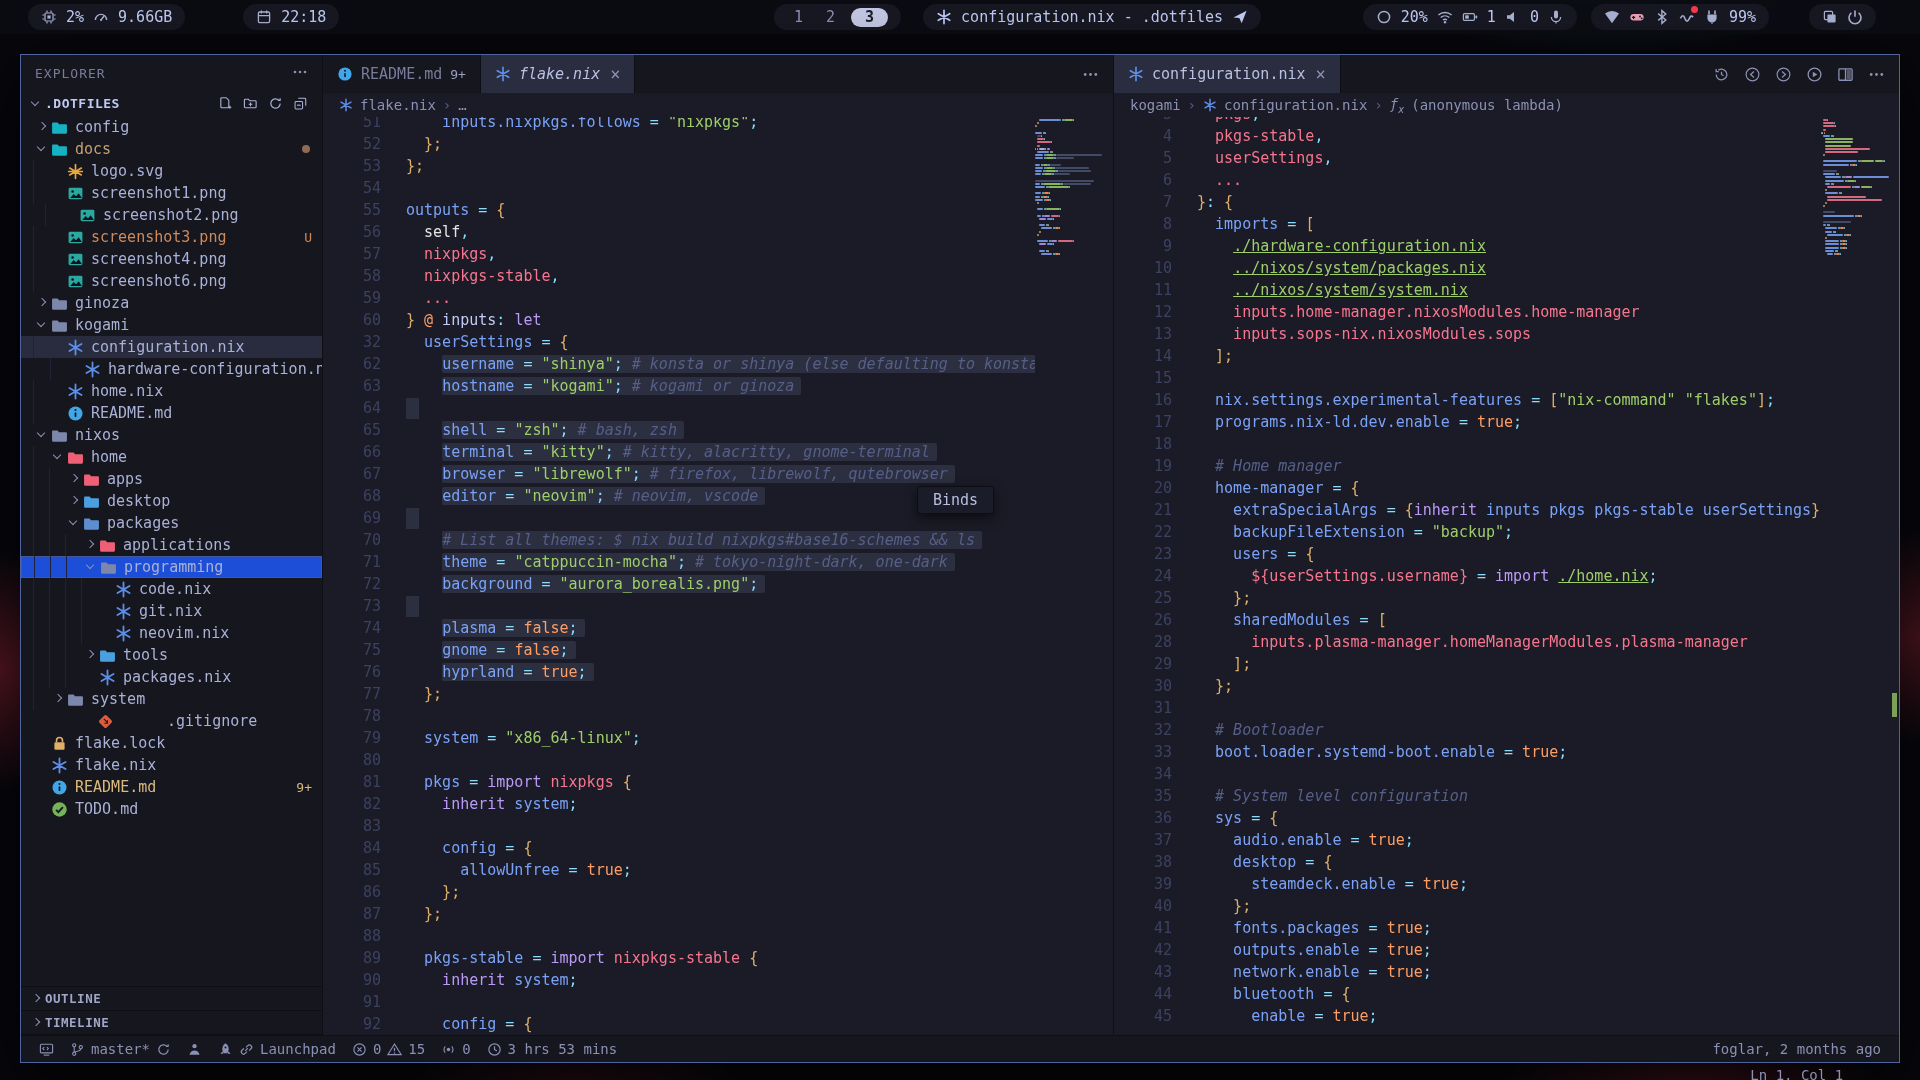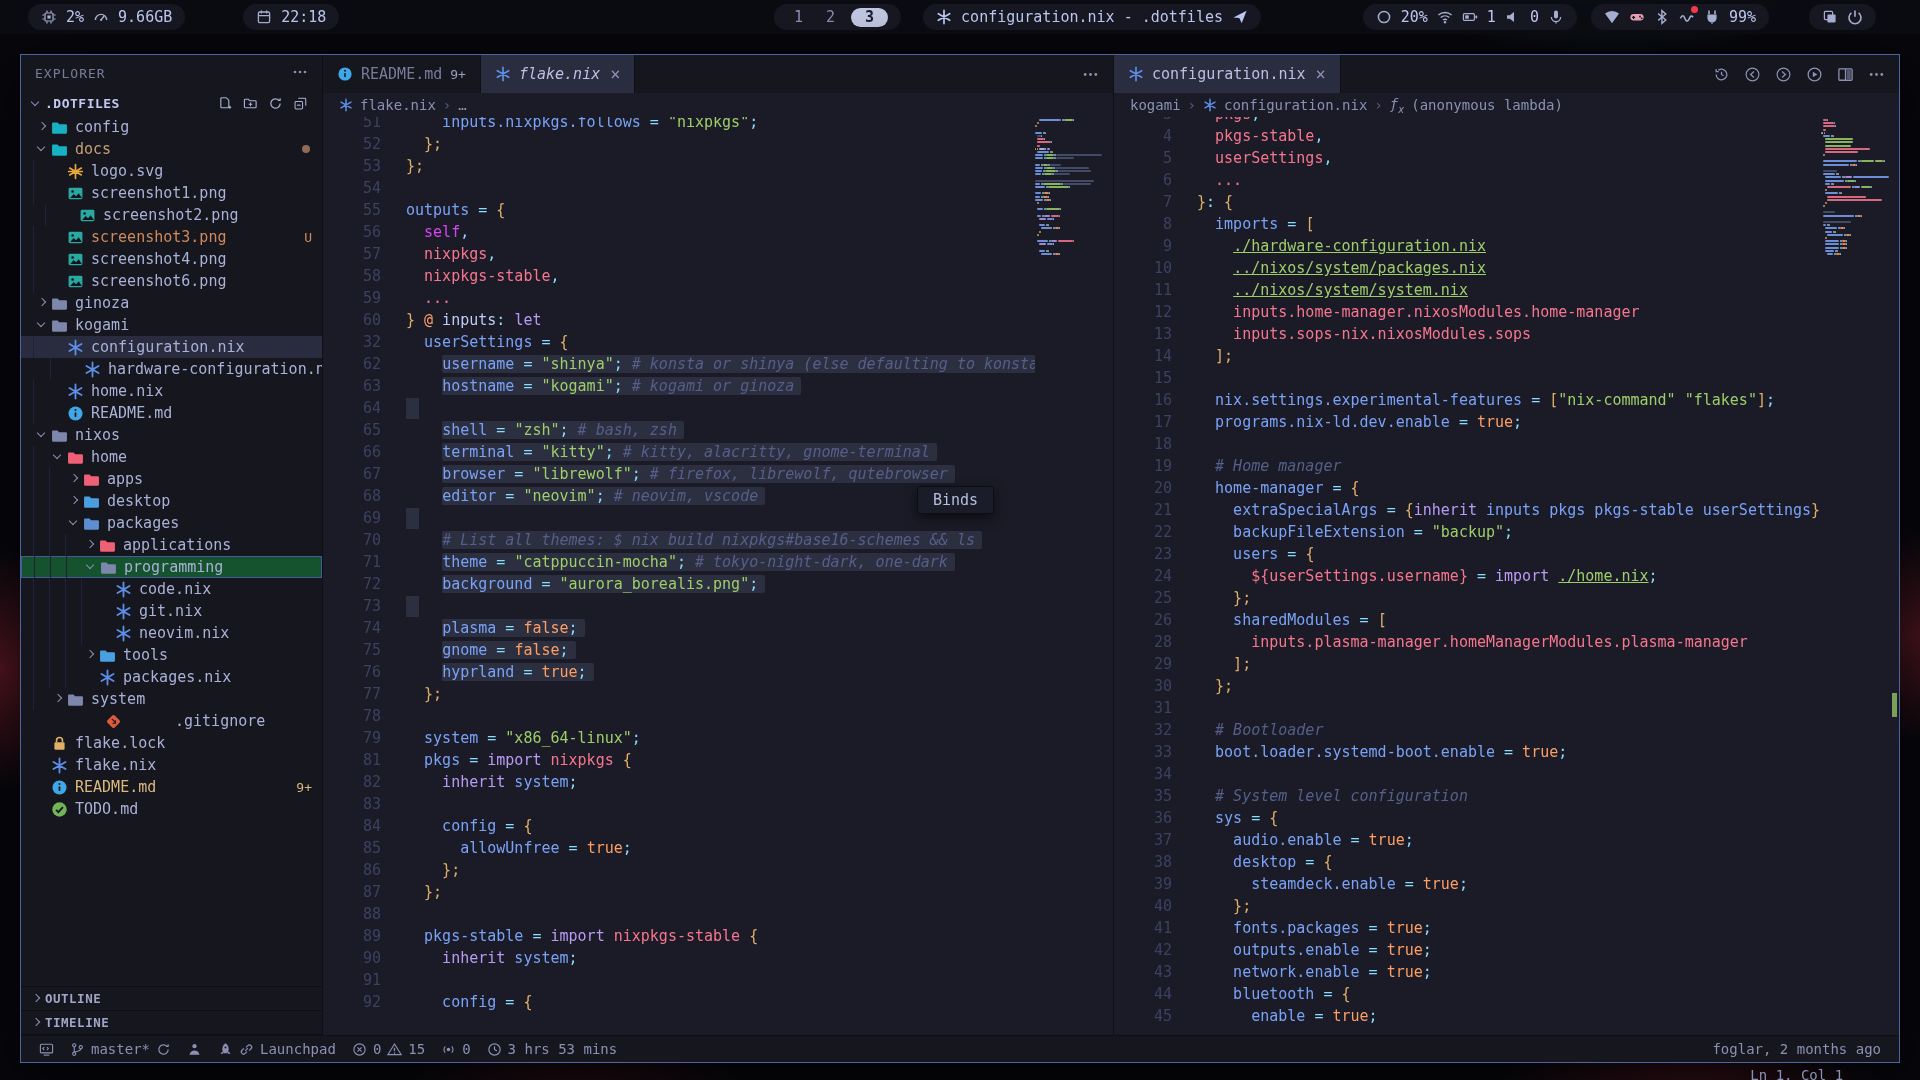--- a/index.html
+++ b/index.html
@@ -47,21 +47,21 @@
   .sb-section{height:25px;display:flex;align-items:center;padding:0 6px;color:#c0caf5;
     font-weight:bold;font-size:13px;letter-spacing:.5px;}
   .sb-acts{display:flex;gap:10px;margin-left:auto;padding-right:8px;}
   .sb-acts .ic{width:15px;height:15px;color:#a9b1d6;}
   .tree{flex:1;overflow:hidden;font-size:15px;}
   .trow{height:22px;display:flex;align-items:center;color:#a9b1d6;position:relative;box-sizing:border-box;}
   .trow .lbl{white-space:nowrap;overflow:hidden;}
   .trow .sp{flex:1;}
   .trow .badge{margin-right:10px;font-size:13px;}
   .trow.selected{background:#292c3e;}
-  .trow.focused{background:#14532d;border:1px solid #44599c;}
+  .trow.focused{background:#1d4ed8;border:1px solid #44599c;}
   .ig{display:inline-block;width:16px;height:22px;border-left:1px solid #20223a;flex:none;box-sizing:border-box;}
   .chev{width:18px;height:18px;position:relative;flex:none;}
   .chev-r::before{content:'';position:absolute;left:6px;top:5px;width:5px;height:5px;
     border-right:1.5px solid #8a91b4;border-top:1.5px solid #8a91b4;transform:rotate(45deg);}
   .chev-d::before{content:'';position:absolute;left:5px;top:4px;width:5px;height:5px;
     border-right:1.5px solid #8a91b4;border-bottom:1.5px solid #8a91b4;transform:rotate(45deg);}
   .ficon{width:17px;height:17px;margin-right:7px;flex:none;}
   .mdot{width:8px;height:8px;border-radius:50%;display:inline-block;margin-right:12px;}
   .sb-foot{border-top:1px solid #0e0e15;}
   .sb-foot .frow{height:23px;display:flex;align-items:center;padding:0 6px;color:#a0a6c8;
@@ -90,21 +90,21 @@
   .codewrap{position:relative;flex:1;overflow:hidden;}
   .code{position:absolute;left:0;top:0;right:0;}
   .cl{display:flex;height:22px;line-height:22px;font-size:15px;white-space:pre;}
   .ln{width:58px;flex:none;text-align:right;padding-right:25px;color:#3b4261;}
   .ctext{flex:1;min-width:0;overflow:hidden;}
   .selwrap{background:rgba(168,186,230,.13);border-radius:2px;padding-right:7px;}
   .selthin{display:inline-block;width:13px;height:21px;background:rgba(168,186,230,.13);vertical-align:middle;}
   .s-f{color:#a9b1d6;} .s-w{color:#c0caf5;} .s-b{color:#7aa2f7;} .s-c{color:#89ddff;}
   .s-g{color:#9ece6a;} .s-gu{color:#9ece6a;text-decoration:underline;}
   .s-p{color:#f7768e;} .s-pu{color:#bb9af7;} .s-o{color:#ff9e64;}
-  .s-y{color:#e0af68;} .s-cm{color:#565f89;font-style:italic;} .s-gy{color:#d946ef;}
+  .s-y{color:#e0af68;} .s-cm{color:#565f89;font-style:italic;} .s-gy{color:#e5e5e5;}
 
   .minimap{position:absolute;top:0;right:10px;width:68px;bottom:0;background:#1a1b26;
     padding-top:2px;overflow:hidden;}
   .mml{height:2px;margin-bottom:1.2px;display:flex;}
   .mml span{height:2px;border-radius:1px;flex:none;}
   .ovmark{position:absolute;right:2px;width:5px;background:rgba(158,206,106,.75);}
 
   .tooltip{position:absolute;left:594px;top:369px;background:#1b1c29;border:1px solid #0d0d14;
     box-shadow:0 4px 12px rgba(0,0,0,.55);padding:4px 15px;font-size:15px;color:#b8bfdd;border-radius:3px;}
 
@@ -542,21 +542,21 @@
             </div>
             <div class="trow" style="padding-left: 12px;">
               <span class="ig"></span>
               <span class="chev chev-r"></span>
               <svg viewBox="0 0 16 16" class="ic ficon" style="color: rgb(125, 135, 171);">
                 <path d="M1 4.2c0-.6.4-1 1-1h4.1l1.6 1.8H14c.6 0 1 .4 1 1v6.8c0 .6-.4 1-1 1H2c-.6 0-1-.4-1-1z" fill="currentColor"></path>
               </svg>
               <span class="lbl">system</span>
               <span class="sp"></span>
             </div>
-            <div class="trow" style="padding-left: 20px; gap: 46px;">
+            <div class="trow" style="padding-left: 12px; gap: 46px;">
               <span style="width: 18px; flex: 0 0 auto; display: inline-block;"></span>
               <svg viewBox="0 0 16 16" class="ic ficon" style="color: rgb(221, 90, 60);">
                 <rect x="3.2" y="3.2" width="9.6" height="9.6" rx="1.6" transform="rotate(45 8 8)" fill="currentColor"></rect>
                 <path d="M6.4 5.6l3.8 3.8M9.8 6.8v2.8H7" stroke="#16161e" stroke-width="1" fill="none"></path>
               </svg>
               <span class="lbl">.gitignore</span>
               <span class="sp"></span>
             </div>
             <div class="trow" style="padding-left: 12px;">
               <span style="width: 18px; flex: 0 0 auto; display: inline-block;"></span>
@@ -674,20 +674,21 @@
               <div class="cl"><span class="ln">70</span><span class="ctext"><span class="s-f">    </span><span class="selwrap"><span class="s-cm"># List all themes: $ nix build nixpkgs#base16-schemes &amp;&amp; ls</span></span></span></div>
               <div class="cl"><span class="ln">71</span><span class="ctext"><span class="s-f">    </span><span class="selwrap"><span class="s-b">theme</span><span class="s-c"> = </span><span class="s-g">"catppuccin-mocha"</span><span class="s-c">; </span><span class="s-cm"># tokyo-night-dark, one-dark</span></span></span></div>
               <div class="cl"><span class="ln">72</span><span class="ctext"><span class="s-f">    </span><span class="selwrap"><span class="s-b">background</span><span class="s-c"> = </span><span class="s-g">"aurora_borealis.png"</span><span class="s-c">;</span></span></span></div>
               <div class="cl"><span class="ln">73</span><span class="ctext"><span class="selthin"></span></span></div>
               <div class="cl"><span class="ln">74</span><span class="ctext"><span class="s-f">    </span><span class="selwrap"><span class="s-b">plasma</span><span class="s-c"> = </span><span class="s-o">false</span><span class="s-c">;</span></span></span></div>
               <div class="cl"><span class="ln">75</span><span class="ctext"><span class="s-f">    </span><span class="selwrap"><span class="s-b">gnome</span><span class="s-c"> = </span><span class="s-o">false</span><span class="s-c">;</span></span></span></div>
               <div class="cl"><span class="ln">76</span><span class="ctext"><span class="s-f">    </span><span class="selwrap"><span class="s-b">hyprland</span><span class="s-c"> = </span><span class="s-o">true</span><span class="s-c">;</span></span></span></div>
               <div class="cl"><span class="ln">77</span><span class="ctext"><span class="s-y">  };</span></span></div>
               <div class="cl"><span class="ln">78</span><span class="ctext"></span></div>
               <div class="cl"><span class="ln">79</span><span class="ctext"><span class="s-b">  system</span><span class="s-c"> = </span><span class="s-g">"x86_64-linux"</span><span class="s-c">;</span></span></div>
+              <div class="cl"><span class="ln">80</span><span class="ctext"></span></div>
               <div class="cl"><span class="ln">81</span><span class="ctext"><span class="s-b">  pkgs</span><span class="s-c"> = </span><span class="s-pu">import</span><span class="s-p"> nixpkgs </span><span class="s-y">{</span></span></div>
               <div class="cl"><span class="ln">82</span><span class="ctext"><span class="s-pu">    inherit</span><span class="s-b"> system</span><span class="s-c">;</span></span></div>
               <div class="cl"><span class="ln">83</span><span class="ctext"></span></div>
               <div class="cl"><span class="ln">84</span><span class="ctext"><span class="s-b">    config</span><span class="s-c"> = </span><span class="s-y">{</span></span></div>
               <div class="cl"><span class="ln">85</span><span class="ctext"><span class="s-b">      allowUnfree</span><span class="s-c"> = </span><span class="s-o">true</span><span class="s-c">;</span></span></div>
               <div class="cl"><span class="ln">86</span><span class="ctext"><span class="s-y">    };</span></span></div>
               <div class="cl"><span class="ln">87</span><span class="ctext"><span class="s-y">  };</span></span></div>
               <div class="cl"><span class="ln">88</span><span class="ctext"></span></div>
               <div class="cl"><span class="ln">89</span><span class="ctext"><span class="s-b">  pkgs-stable</span><span class="s-c"> = </span><span class="s-pu">import</span><span class="s-p"> nixpkgs-stable </span><span class="s-y">{</span></span></div>
               <div class="cl"><span class="ln">90</span><span class="ctext"><span class="s-pu">    inherit</span><span class="s-b"> system</span><span class="s-c">;</span></span></div>

